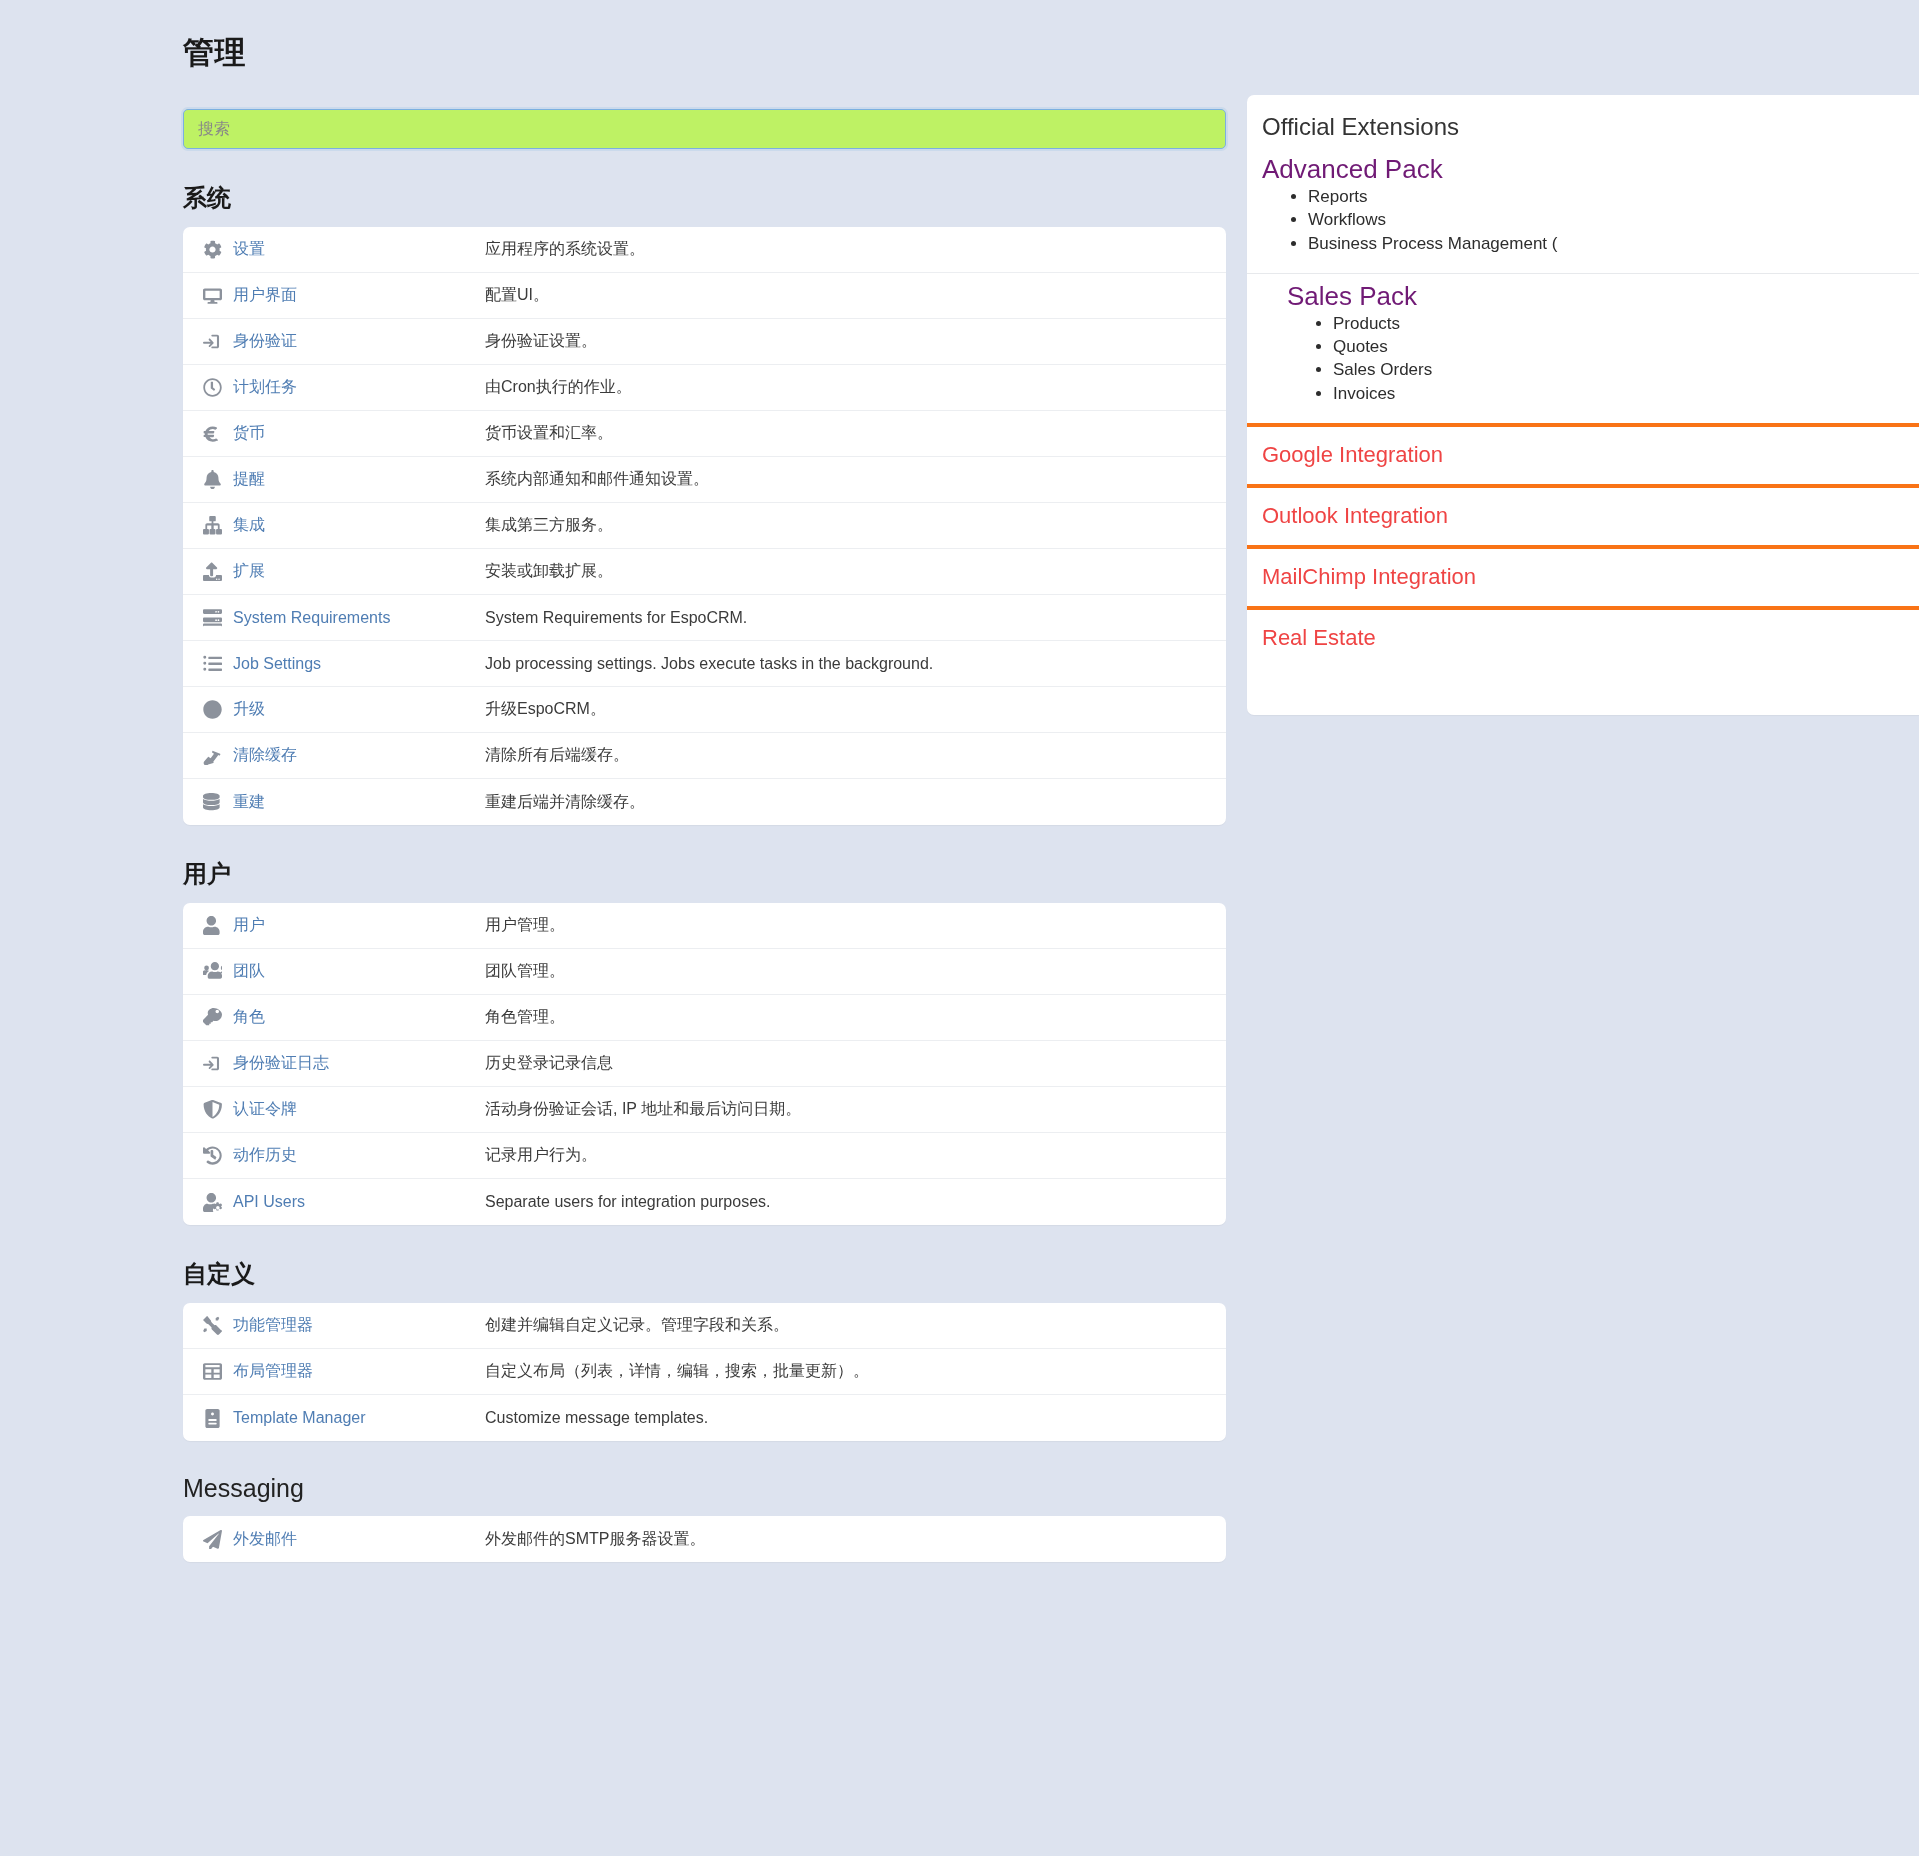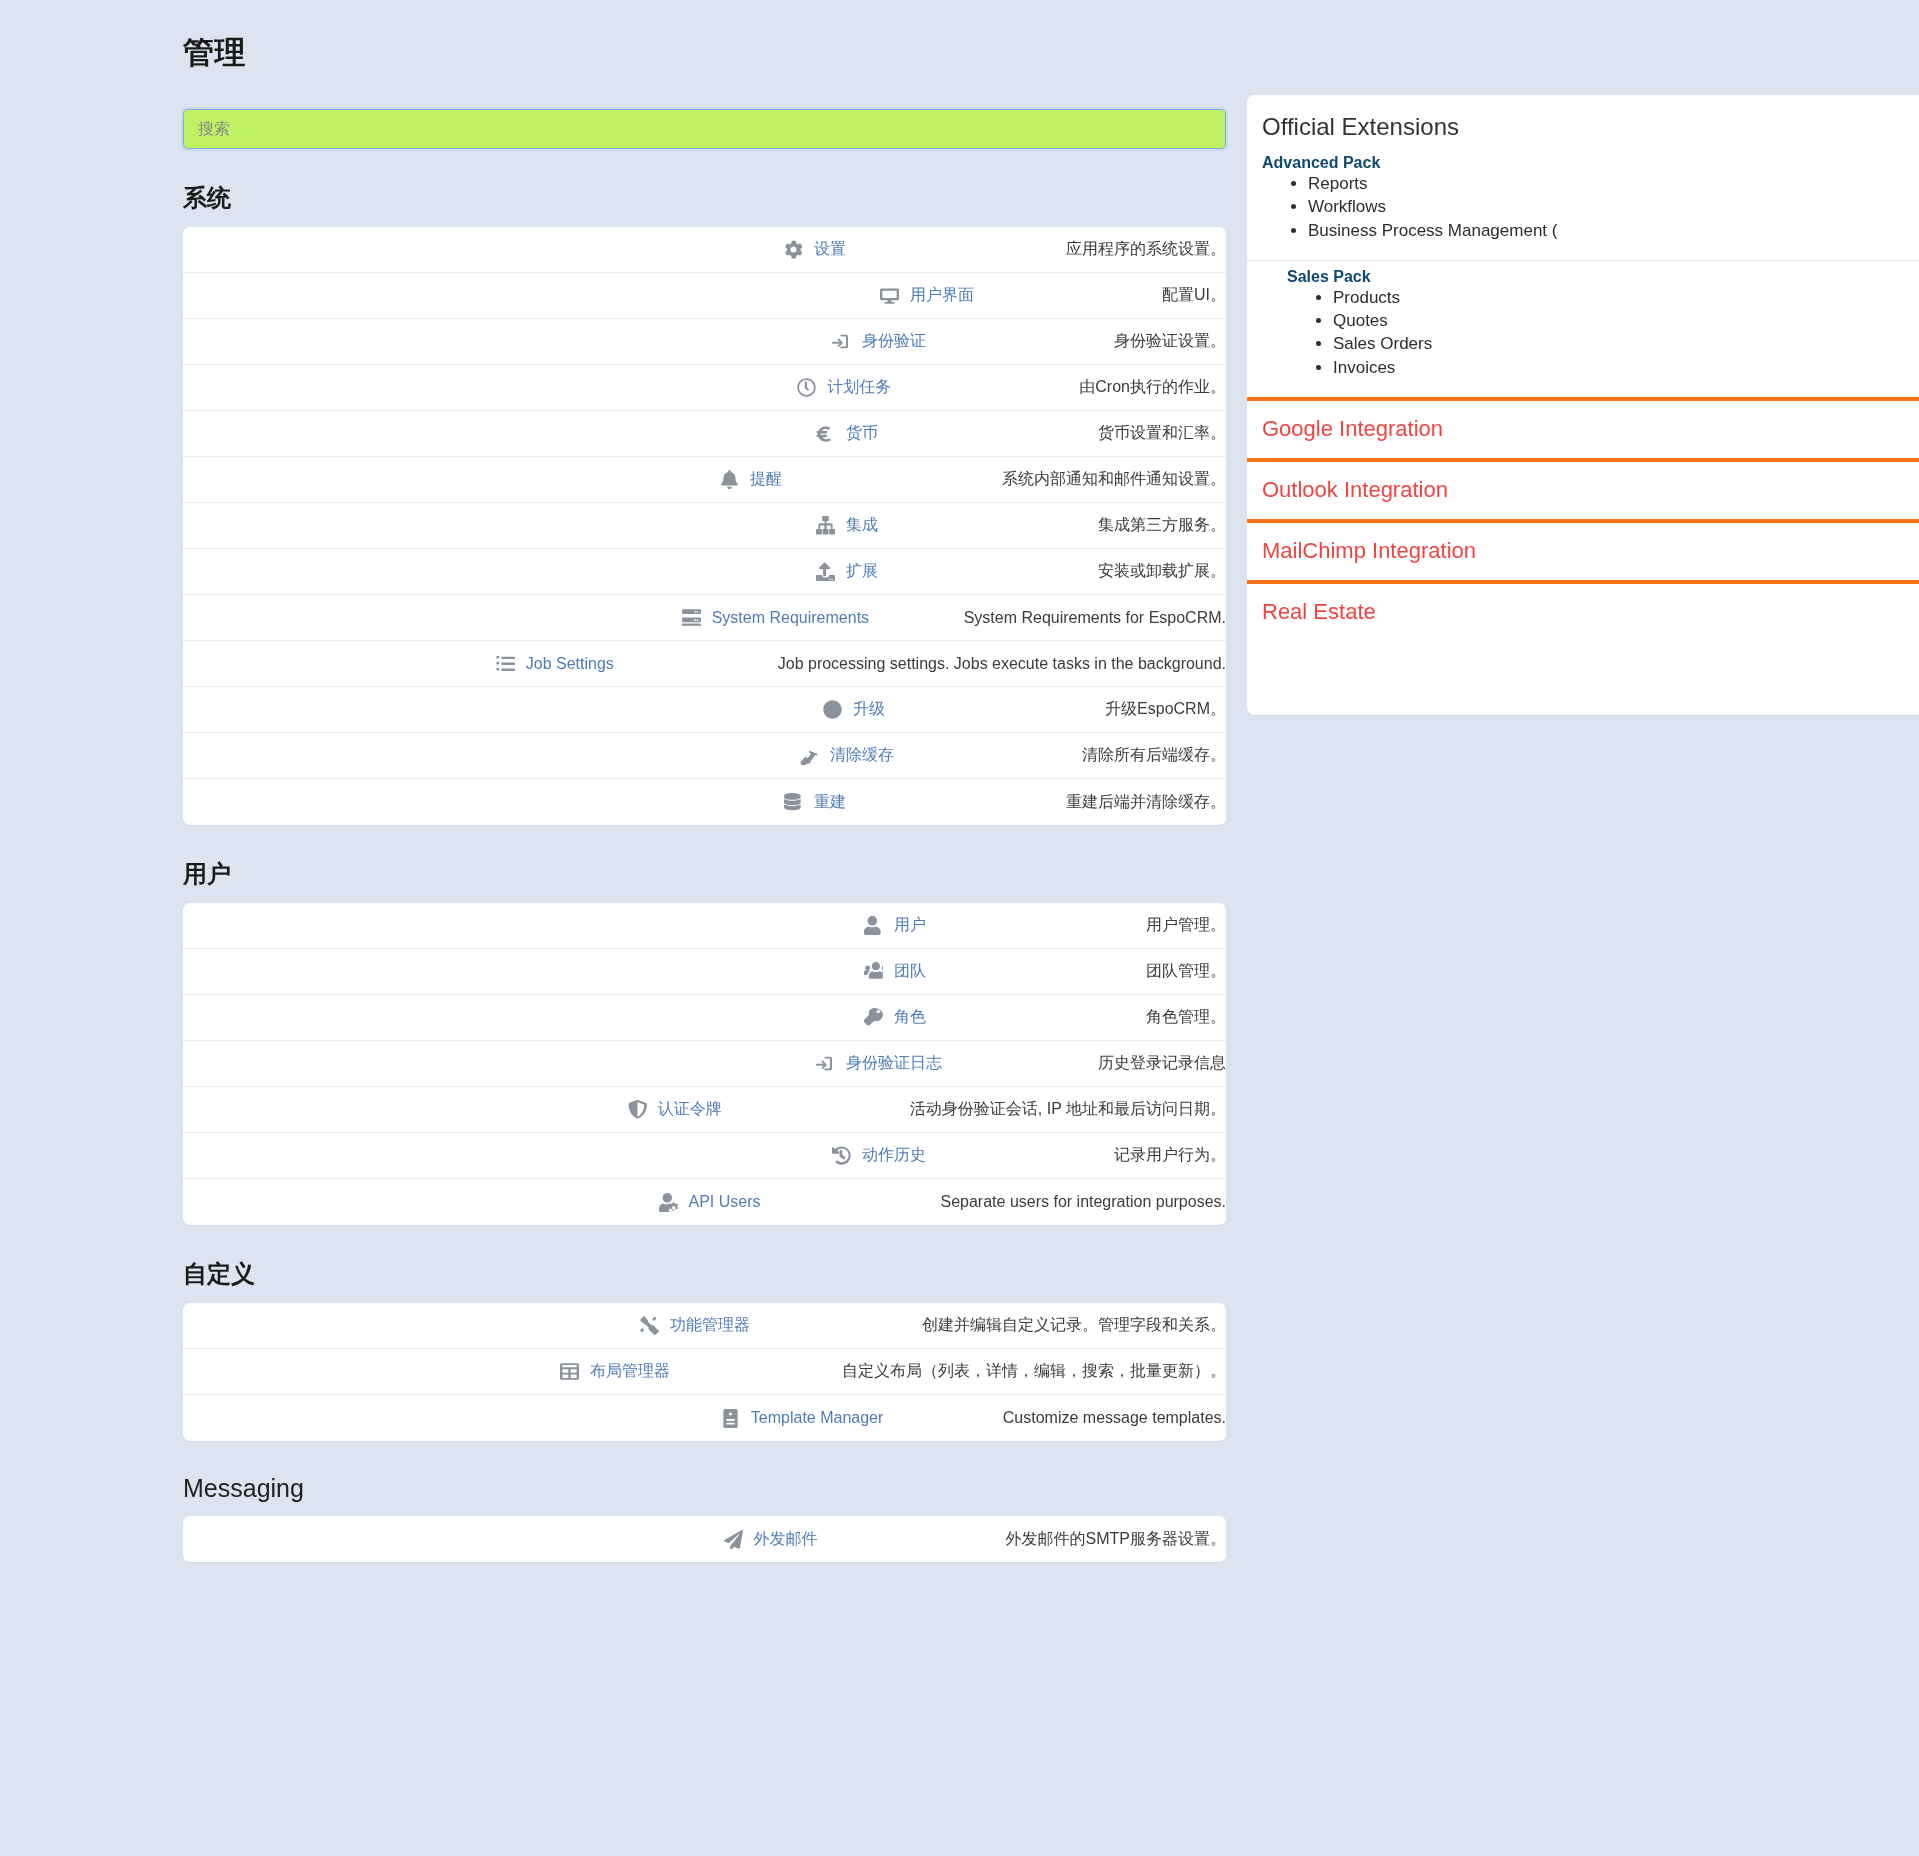--- a/index.html
+++ b/index.html
@@ -38,21 +38,20 @@
   .section-title.en { font-weight: normal; font-size: 25px; color: #222; }
 
   .panel {
     background: #fff; border-radius: 7px; width: 1043px;
     overflow: hidden; box-shadow: 0 1px 1px rgba(0,0,0,.04);
   }
   .row {
     display: flex; align-items: center;
     height: 46px; padding: 0 0 0 20px;
     border-bottom: 1px solid #eceef1;
-    justify-content: flex-end;
   }
   .row:last-child { border-bottom: none; }
 
   .row-icon {
     width: 30px; flex: 0 0 30px;
     display: flex; align-items: center; justify-content: flex-start;
     color: #8c929c;
   }
   .row-icon svg { display: block; fill: #8c929c; }
 
@@ -68,21 +67,21 @@
     width: 672px; min-height: 620px;
     padding: 0; overflow: hidden;
     box-shadow: 0 1px 1px rgba(0,0,0,.04);
   }
   .ext-header {
     font-size: 24px; color: #333; padding: 18px 22px 6px 15px;
   }
   .ext-block { padding: 7px 15px 14px 15px; border-bottom: 1px solid #e7e9ec; }
   .ext-block:last-child { border-bottom: none; padding-left: 40px; }
   .ext-block-title {
-    font-size: 16px; font-weight: bold; color: #0c4a6e; margin: 6px 0 8px 0;
+    font-size: 26px; font-weight: normal; color: #701a75; margin: 6px 0 8px 0;
   }
   .ext-list { margin: 0 0 4px 0; padding-left: 46px; }
   .ext-list li { font-size: 17px; color: #2d2d2d; line-height: 1.37; }
   .ext-link-row {
     padding: 15px 15px 16px 15px;
     border-top: 4px solid #f97316;
     font-size: 22px; font-weight: normal; color: #ef4444;
     white-space: nowrap;
   }
 </style>

